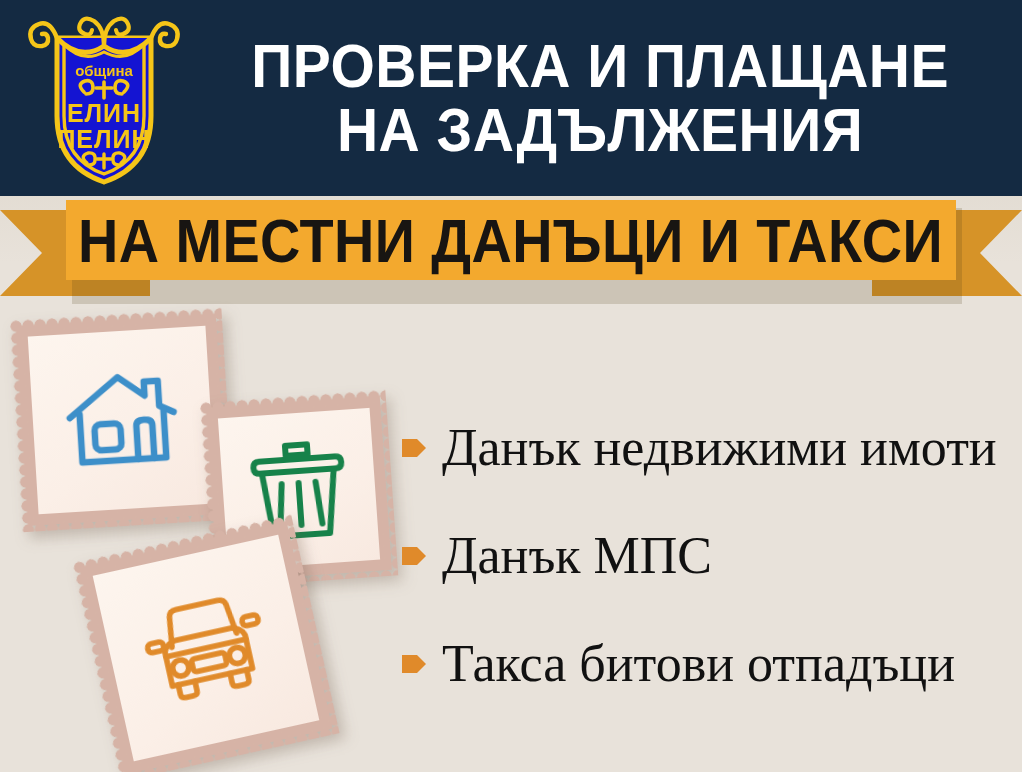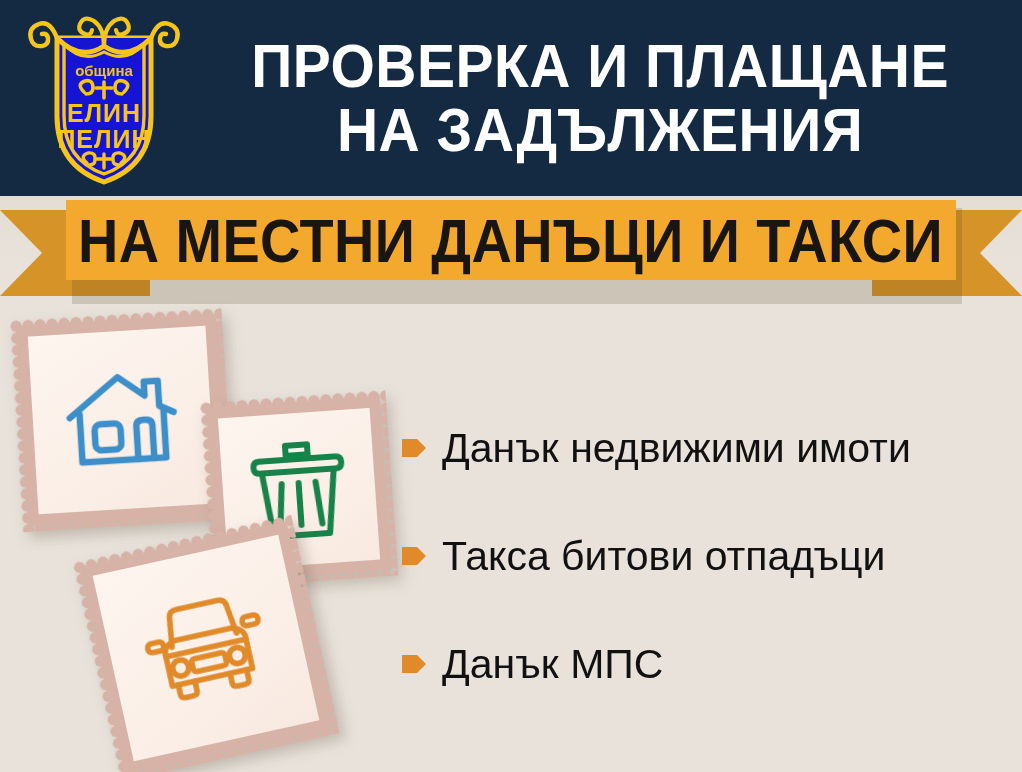--- a/index.html
+++ b/index.html
@@ -113,22 +113,22 @@
   #stamp-car   { left:94px;  top:536px; width:224px; height:224px; transform:rotate(-12.5deg); }
 
   
   .list { position:absolute; left:400px; top:420px; width:610px; }
   .list-item {
     display:flex; align-items:center;
     height:56px; margin-bottom:52px;
   }
   .bullet { width:28px; height:26px; flex:0 0 28px; margin-right:14px; }
   .item-label {
-    font-family:Liberation Sans, sans-serif;
-    font-size:41px;
+    font-family:Liberation Serif, serif;
+    font-size:52px;
     color:#111111;
     line-height:1;
     white-space:nowrap;
   }
 </style>
 </head>
 <body>
 
 <div id="poster">
 
@@ -242,25 +242,25 @@
       <svg class="bullet" viewBox="0 0 28 26">
         <path d="M2 4 L17 4 L26 13 L17 22 L2 22 Z" fill="#e08a2a"></path>
       </svg>
       <span class="item-label">Данък недвижими имоти</span>
     </div>
 
     <div class="list-item">
       <svg class="bullet" viewBox="0 0 28 26">
         <path d="M2 4 L17 4 L26 13 L17 22 L2 22 Z" fill="#e08a2a"></path>
       </svg>
-      <span class="item-label">Такса битови отпадъци</span>
+      <span class="item-label">Данък МПС</span>
     </div>
 
     <div class="list-item">
       <svg class="bullet" viewBox="0 0 28 26">
         <path d="M2 4 L17 4 L26 13 L17 22 L2 22 Z" fill="#e08a2a"></path>
       </svg>
-      <span class="item-label">Данък МПС</span>
+      <span class="item-label">Такса битови отпадъци</span>
     </div>
 
   </div>
 
 </div>
 
 </body></html>

